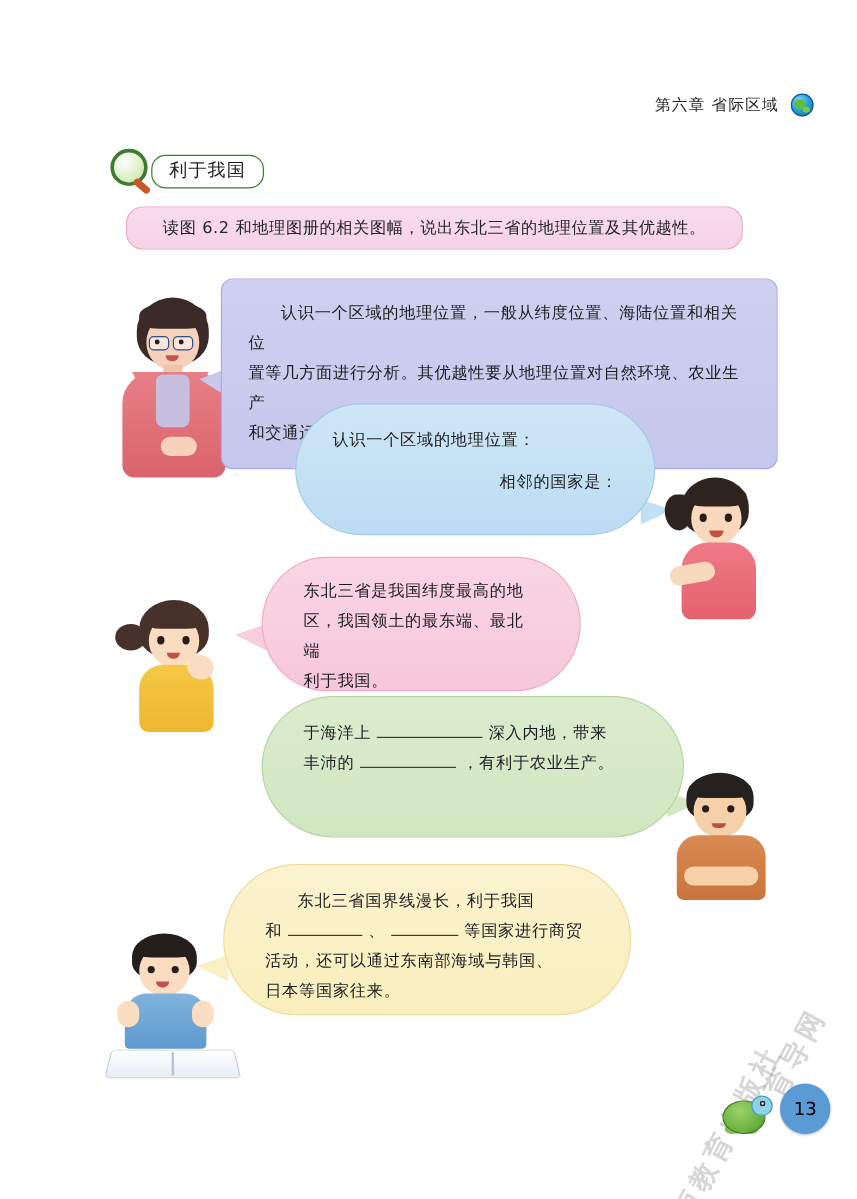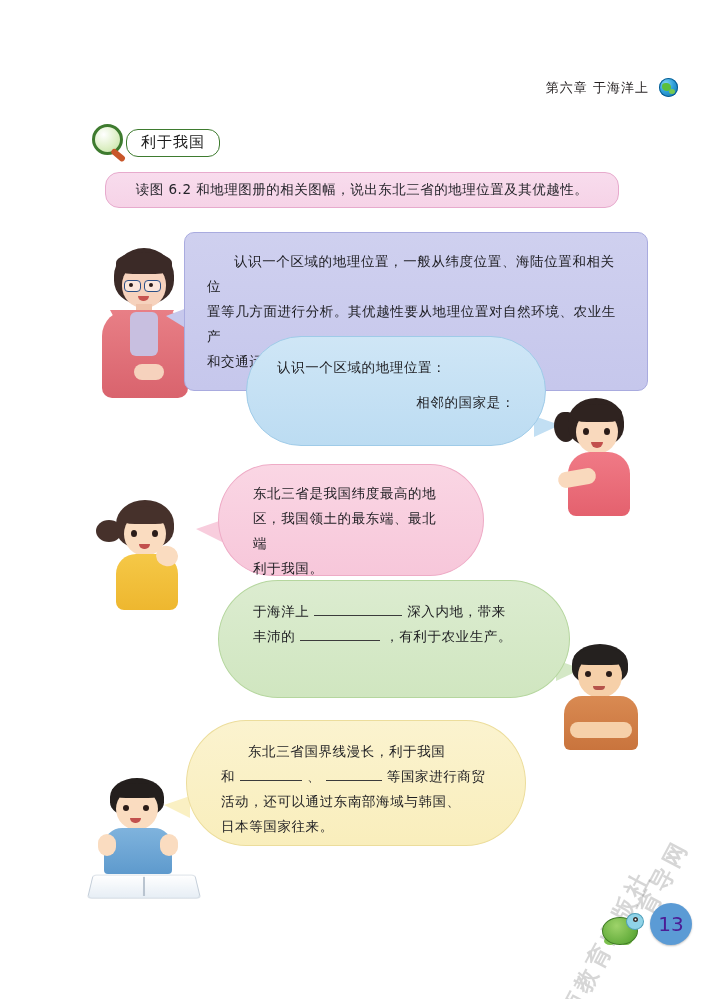--- a/index.html
+++ b/index.html
@@ -512,37 +512,37 @@
     background: #7dc24f; border-radius: 50%;
   }
   .turtle-foot1 { left: 8px; }
   .turtle-foot2 { left: 24px; }
   .pagenum {
     position: absolute;
     right: 0; top: 0;
     width: 42px; height: 42px;
     border-radius: 50%;
     background: #5b9bd5;
-    color: #4c1d95;
-    font-size: 20px;
+    color: #000000;
+    font-size: 15px;
     font-family: "DejaVu Sans", sans-serif;
     display: flex;
     align-items: center;
     justify-content: center;
     box-shadow: 0 1px 2px rgba(0,0,0,.25);
     text-align: center;
   }
 </style>
 </head>
 <body>
 
 <div class="page">
 
   <div class="header">
-    <span class="header-text">第六章  于海洋上</span>
+    <span class="header-text">第六章  省际区域</span>
     <span class="header-globe"></span>
   </div>
 
   <div class="sec-title">
     <span class="magnifier">
       <span class="mag-lens"></span>
       <span class="mag-handle"></span>
     </span>
     <span class="title-pill">利于我国</span>
   </div>

